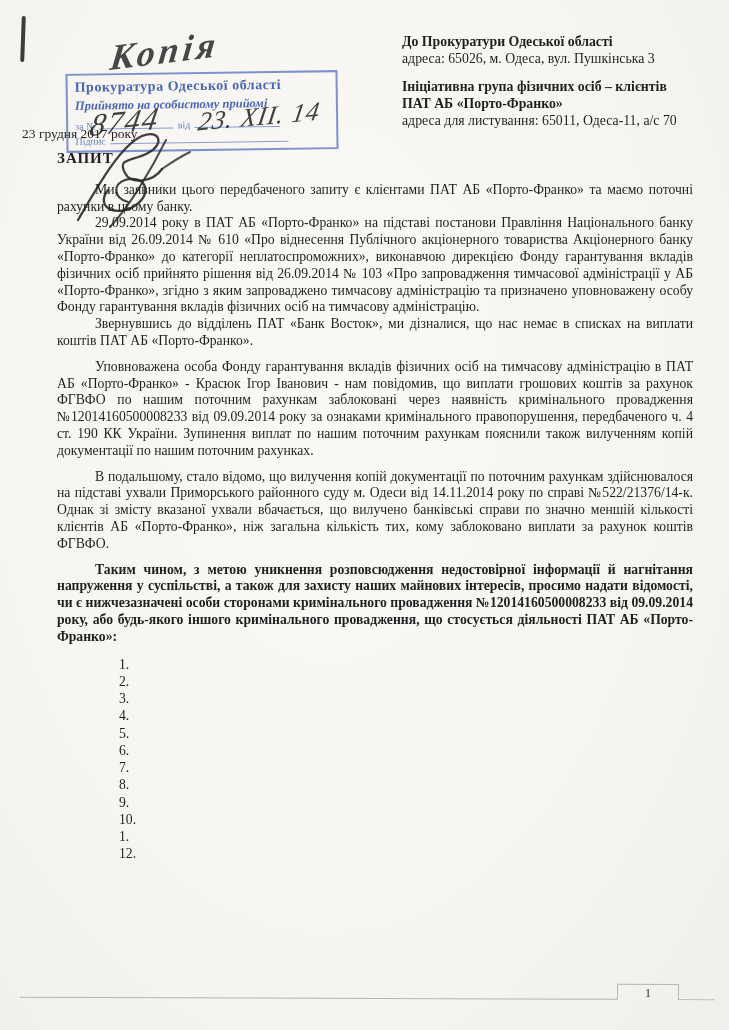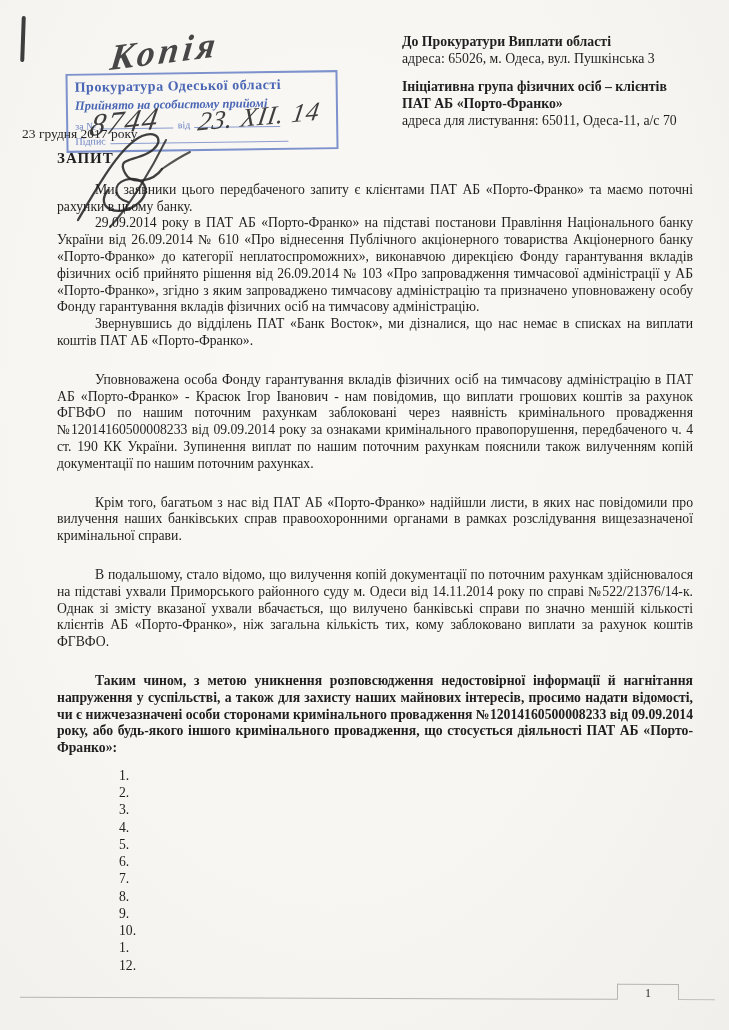--- a/index.html
+++ b/index.html
@@ -77,21 +77,21 @@
   .doc-body {
     position: absolute; left: 57px; top: 150px; width: 636px;
     font-size: 13.7px; line-height: 16.8px;
     text-align: justify;
   }
   .doc-title {
     font-weight: bold; font-size: 15px;
     letter-spacing: 1px; margin-bottom: 15px;
   }
   .doc-body p { text-indent: 38px; }
-  .doc-body p.gap { margin-top: 22px; }
+  .doc-body p.gap { margin-top: 9px; }
   .doc-body p.bold-para { font-weight: bold; }
   .num-list { margin-top: 10px; padding-left: 62px; }
   .num-list div { line-height: 17.25px; text-align: left; }
   
   .footer {
     position: absolute; left: 20px; top: 983px; right: 14px;
     display: flex; align-items: flex-end;
     transform: rotate(0.2deg);
   }
   .footer .line-left { flex: 1 1 auto; border-bottom: 1px solid #b7b5b0; height: 16px; }
@@ -127,35 +127,34 @@
   <div class="typed-date">23 грудня 2017 року</div>
 
   <svg class="signature" width="130" height="100" viewBox="0 0 130 100" fill="none">
     <path d="M10 92 C 30 58, 52 18, 74 8 C 92 1, 97 16, 80 25 C 63 34, 49 30, 57 45 C 63 57, 85 54, 94 41" stroke="#2b2b2b" stroke-width="2.3" stroke-linecap="round" opacity="0.9"></path>
     <path d="M40 62 C 26 80, 50 90, 68 77 C 86 64, 76 46, 57 52 C 45 56, 45 70, 60 74" stroke="#2b2b2b" stroke-width="2.3" stroke-linecap="round" opacity="0.9"></path>
     <path d="M98 12 C 84 40, 62 78, 42 99" stroke="#2b2b2b" stroke-width="2" stroke-linecap="round" opacity="0.85"></path>
     <path d="M94 41 C 104 34, 114 28, 122 24" stroke="#2b2b2b" stroke-width="2" stroke-linecap="round" opacity="0.8"></path>
   </svg>
 
   <div class="recipient">
-    <div class="bold">До Прокуратури Виплати області</div>
+    <div class="bold">До Прокуратури Одеської області</div>
     <div>адреса: 65026, м. Одеса, вул. Пушкінська 3</div>
     <div class="spacer"></div>
     <div class="bold">Ініціативна група фізичних осіб – клієнтів</div>
     <div class="bold">ПАТ АБ «Порто-Франко»</div>
     <div>адреса для листування: 65011, Одеса-11, а/с 70</div>
   </div>
 
   <div class="doc-body">
     <div class="doc-title">ЗАПИТ</div>
     <p>Ми, заявники цього передбаченого запиту є клієнтами ПАТ АБ «Порто-Франко» та маємо поточні рахунки в цьому банку.</p>
     <p>29.09.2014 року в ПАТ АБ «Порто-Франко» на підставі постанови Правління Національного банку України від 26.09.2014 № 610 «Про віднесення Публічного акціонерного товариства Акціонерного банку «Порто-Франко» до категорії неплатоспроможних», виконавчою дирекцією Фонду гарантування вкладів фізичних осіб прийнято рішення від 26.09.2014 № 103 «Про запровадження тимчасової адміністрації у АБ «Порто-Франко», згідно з яким запроваджено тимчасову адміністрацію та призначено уповноважену особу Фонду гарантування вкладів фізичних осіб на тимчасову адміністрацію.</p>
     <p>Звернувшись до відділень ПАТ «Банк Восток», ми дізналися, що нас немає в списках на виплати коштів ПАТ АБ «Порто-Франко».</p>
     <p class="gap">Уповноважена особа Фонду гарантування вкладів фізичних осіб на тимчасову адміністрацію в ПАТ АБ «Порто-Франко» - Красюк Ігор Іванович - нам повідомив, що виплати грошових коштів за рахунок ФГВФО по нашим поточним рахункам заблоковані через наявність кримінального провадження №12014160500008233 від 09.09.2014 року за ознаками кримінального правопорушення, передбаченого ч. 4 ст. 190 КК України. Зупинення виплат по нашим поточним рахункам пояснили також вилученням копій документації по нашим поточним рахунках.</p>
-    <p class="gap">Крім того, багатьом з нас від ПАТ АБ «Порто-Франко» надійшли листи, в яких нас повідомили про вилучення наших банківських справ правоохоронними органами в рамках розслідування вищезазначеної кримінальної справи.</p>
     <p class="gap">В подальшому, стало відомо, що вилучення копій документації по поточним рахункам здійснювалося на підставі ухвали Приморського районного суду м. Одеси від 14.11.2014 року по справі №522/21376/14-к. Однак зі змісту вказаної ухвали вбачається, що вилучено банківські справи по значно меншій кількості клієнтів АБ «Порто-Франко», ніж загальна кількість тих, кому заблоковано виплати за рахунок коштів ФГВФО.</p>
     <p class="gap bold-para">Таким чином, з метою уникнення розповсюдження недостовірної інформації й нагнітання напруження у суспільстві, а також для захисту наших майнових інтересів, просимо надати відомості, чи є нижчезазначені особи сторонами кримінального провадження №12014160500008233 від 09.09.2014 року, або будь-якого іншого кримінального провадження, що стосується діяльності ПАТ АБ «Порто-Франко»:</p>
 
     <div class="num-list">
       <div>1.</div>
       <div>2.</div>
       <div>3.</div>
       <div>4.</div>
       <div>5.</div>
       <div>6.</div>

